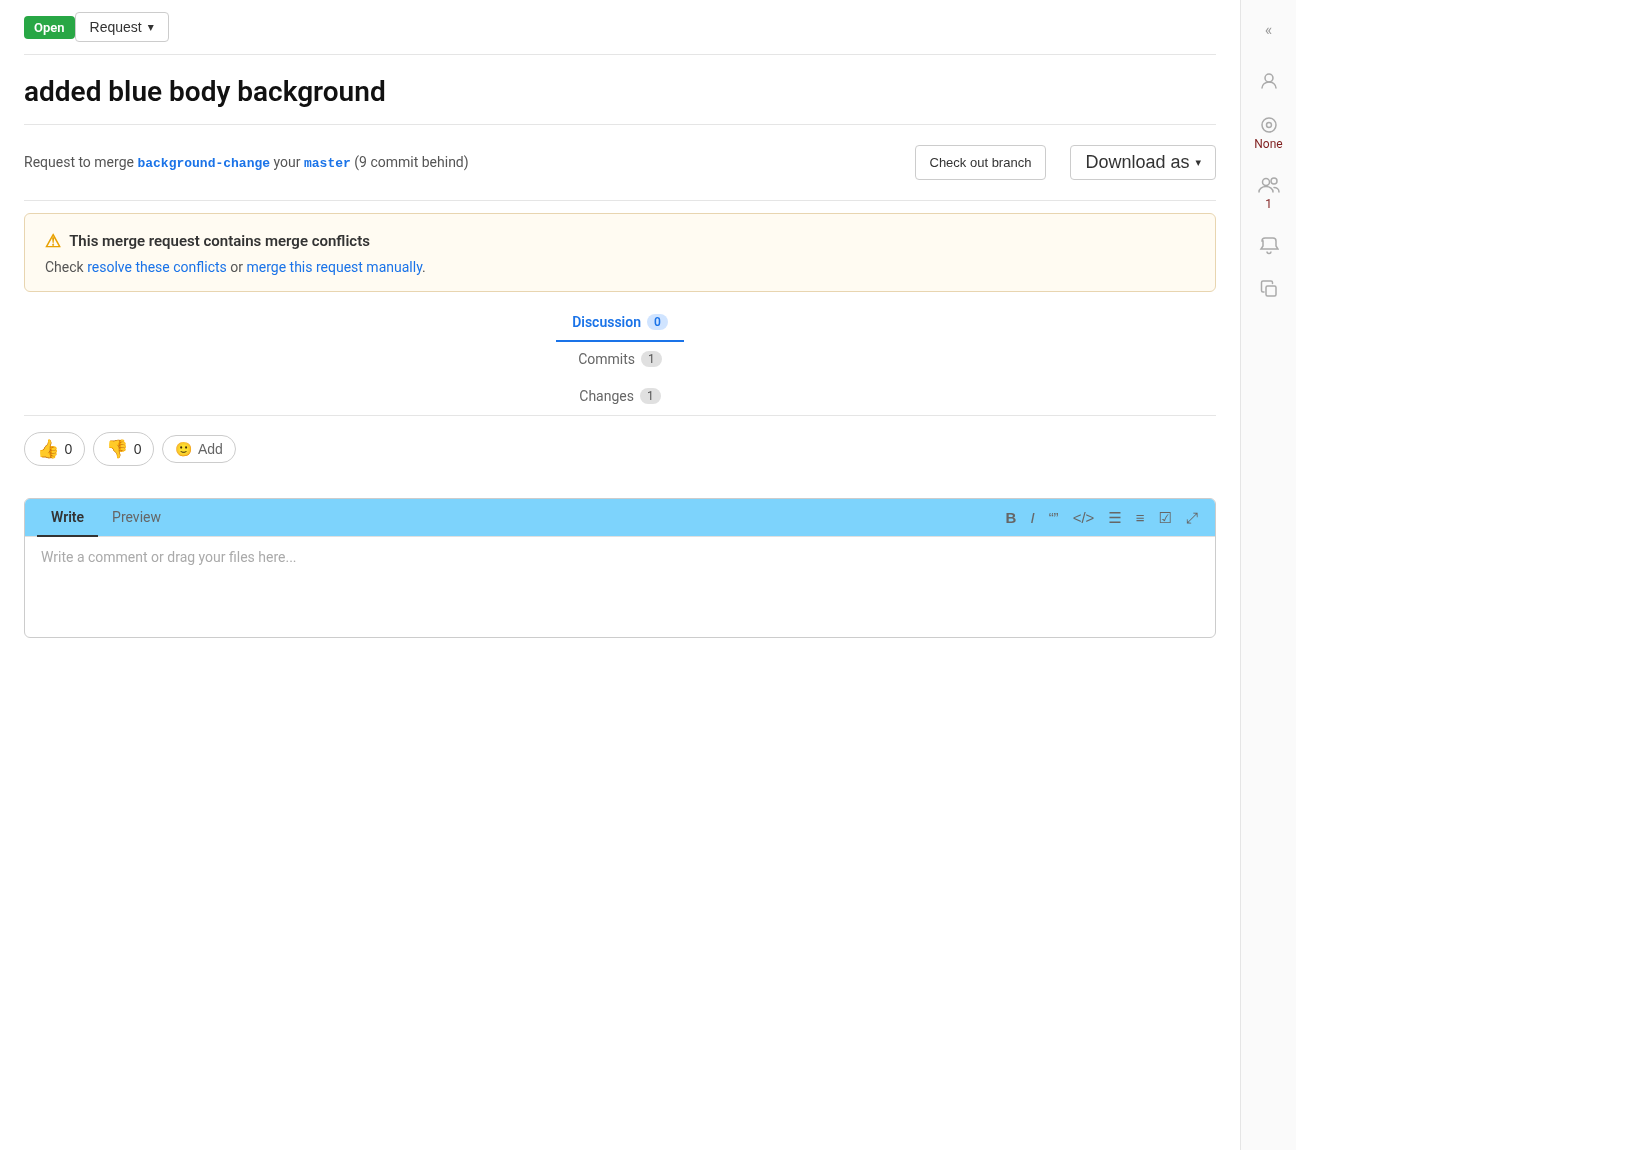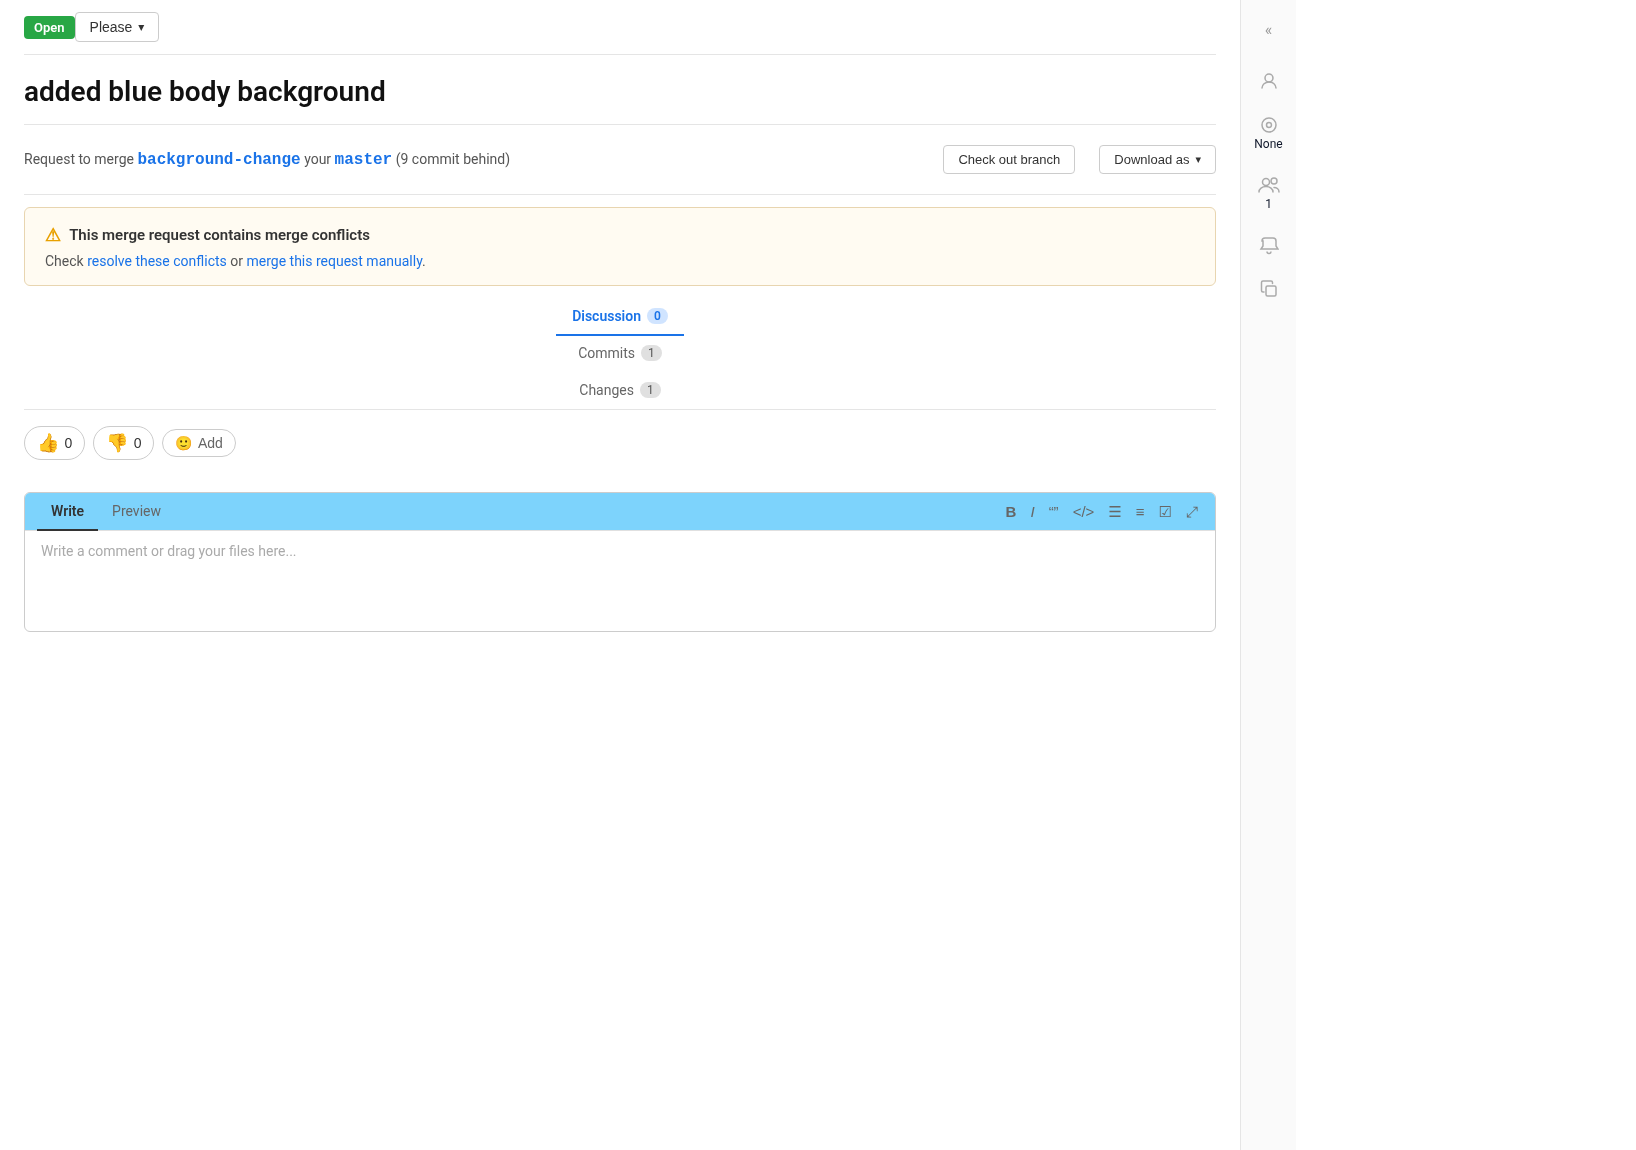--- a/index.html
+++ b/index.html
@@ -31,21 +31,21 @@
       color: #999;
       font-size: 18px;
       cursor: pointer;
       display: flex;
       flex-direction: column;
       align-items: center;
       gap: 2px;
     }
     .sidebar-right .sidebar-icon span.count {
       font-size: 12px;
-      color: #0f172a;
+      color: #7f1d1d;
     }
     .header-bar {
       display: flex;
       align-items: center;
       padding: 12px 0;
       border-bottom: 1px solid #e5e5e5;
     }
     .header-left {
       display: flex;
       align-items: center;
@@ -115,21 +115,21 @@
       padding: 20px 0;
       border-bottom: 1px solid #e5e5e5;
     }
     .merge-info-left {
       font-size: 14px;
       color: #555;
     }
     .branch-link {
       color: #1a73e8;
       font-family: 'Courier New', monospace;
-      font-size: 16px;
+      font-size: 13px;
       text-decoration: none;
       font-weight: 600;
       text-align: center;
     }
     .merge-info-right {
       display: flex;
       gap: 24px;
     }
     .btn-outline {
       border: 1px solid #ccc;
@@ -139,21 +139,21 @@
       cursor: pointer;
       font-size: 13px;
       color: #333;
     }
     .btn-outline-dropdown {
       border: 1px solid #ccc;
       background: #fff;
       padding: 6px 14px;
       border-radius: 4px;
       cursor: pointer;
-      font-size: 13px;
+      font-size: 18px;
       color: #333;
       display: flex;
       align-items: center;
       gap: 6px;
     }
     .btn-outline-dropdown::after {
       content: '▾';
       font-size: 11px;
     }
     .conflict-box {
@@ -308,21 +308,21 @@
   </style>
 </head>
 <body>
 
 <div class="main-content">
 
   <div class="header-bar">
     <div class="header-left">
       <span class="badge-open">Open</span>
     </div>
-    <button class="options-btn">Please</button>
+    <button class="options-btn">Request</button>
   </div>
 
   <h1 class="mr-title">added blue body background</h1>
 
   <div class="merge-info-row">
     <div class="merge-info-left">
       <span>Request to merge</span>
       <a class="branch-link" href="#">background-change</a>
       <span>your</span>
       <a class="branch-link" href="#">master</a>

